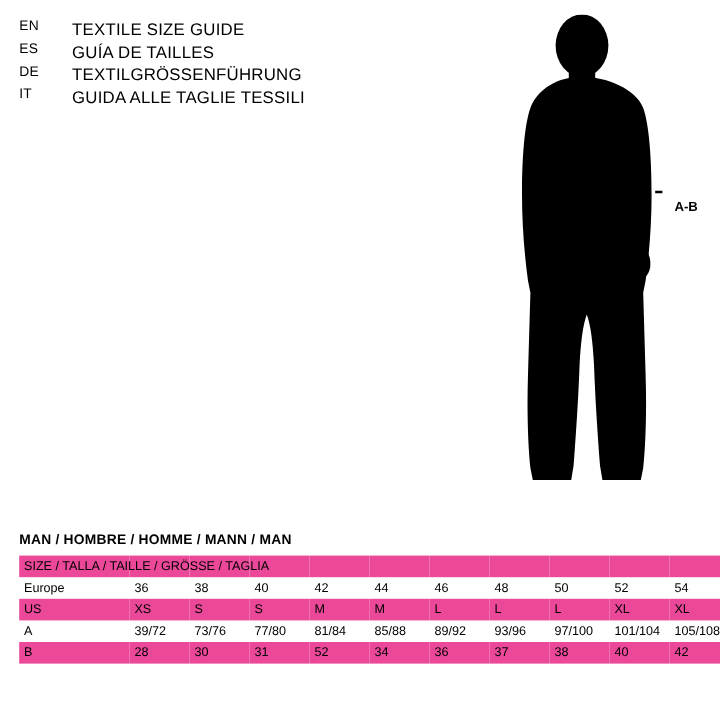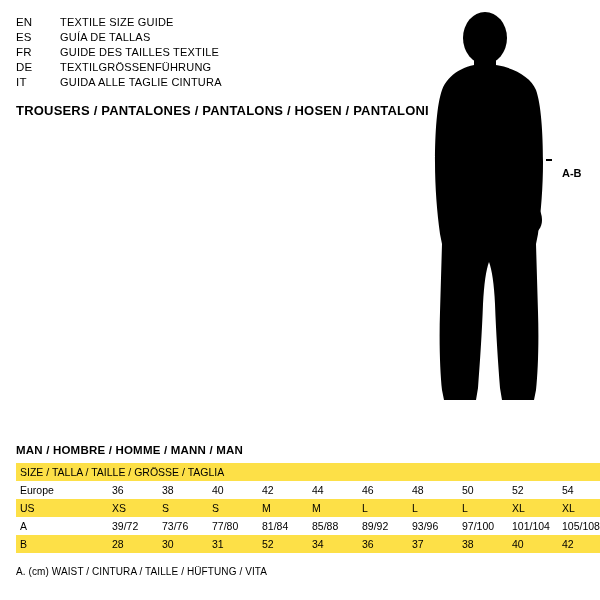--- a/index.html
+++ b/index.html
@@ -32,21 +32,21 @@
   .lang-table td {
     padding: 0 0 3px 0;
     vertical-align: top;
     white-space: nowrap;
   }
   .lang-code {
     width: 44px;
     font-size: 11.5px;
   }
   .lang-text {
-    font-size: 11px;
+    font-size: 14px;
   }
 
   .garment-title {
     margin-top: 12px;
     font-size: 13px;
     font-weight: bold;
     letter-spacing: 0.2px;
   }
 
   
@@ -86,21 +86,21 @@
     width: 568px;
     font-size: 10.5px;
     table-layout: fixed;
   }
   table.size-table td {
     padding: 3px 2px 3px 4px;
     white-space: nowrap;
     text-align: left;
   }
   table.size-table tr.shaded td {
-    background: #fde047;
+    background: #ec4899;
   }
   td.label-col {
     width: 86px;
   }
   td.val-col {
     width: 44px;
   }
 
   .footnotes {
     margin-top: 12px;
@@ -115,38 +115,33 @@
 <div class="page">
 
   <table class="lang-table">
     <tbody>
       <tr>
         <td class="lang-code">EN</td>
         <td class="lang-text">TEXTILE SIZE GUIDE</td>
       </tr>
       <tr>
         <td class="lang-code">ES</td>
-        <td class="lang-text">GUÍA DE TALLAS</td>
-      </tr>
-      <tr>
-        <td class="lang-code">FR</td>
-        <td class="lang-text">GUIDE DES TAILLES TEXTILE</td>
+        <td class="lang-text">GUÍA DE TAILLES</td>
       </tr>
       <tr>
         <td class="lang-code">DE</td>
         <td class="lang-text">TEXTILGRÖSSENFÜHRUNG</td>
       </tr>
       <tr>
         <td class="lang-code">IT</td>
-        <td class="lang-text">GUIDA ALLE TAGLIE CINTURA</td>
+        <td class="lang-text">GUIDA ALLE TAGLIE TESSILI</td>
       </tr>
     </tbody>
   </table>
 
-  <div class="garment-title">TROUSERS / PANTALONES / PANTALONS / HOSEN / PANTALONI</div>
 
   <div class="figure-wrap">
     <svg width="180" height="400" viewBox="0 0 180 400">
 
       <ellipse cx="75" cy="26" rx="22" ry="26" fill="#000000"></ellipse>
 
       <rect x="64" y="46" width="22" height="12" fill="#000000"></rect>
 
       <path fill="#000000" d="
         M75,52
@@ -264,17 +259,16 @@
           <td class="val-col">38</td>
           <td class="val-col">40</td>
           <td class="val-col">42</td>
 
         </tr>
 
       </tbody>
     </table>
 
     <div class="footnotes">
-      <div>A. (cm) WAIST / CINTURA / TAILLE / HÜFTUNG / VITA</div>
     </div>
   </div>
 
 </div>
 
 </body></html>

